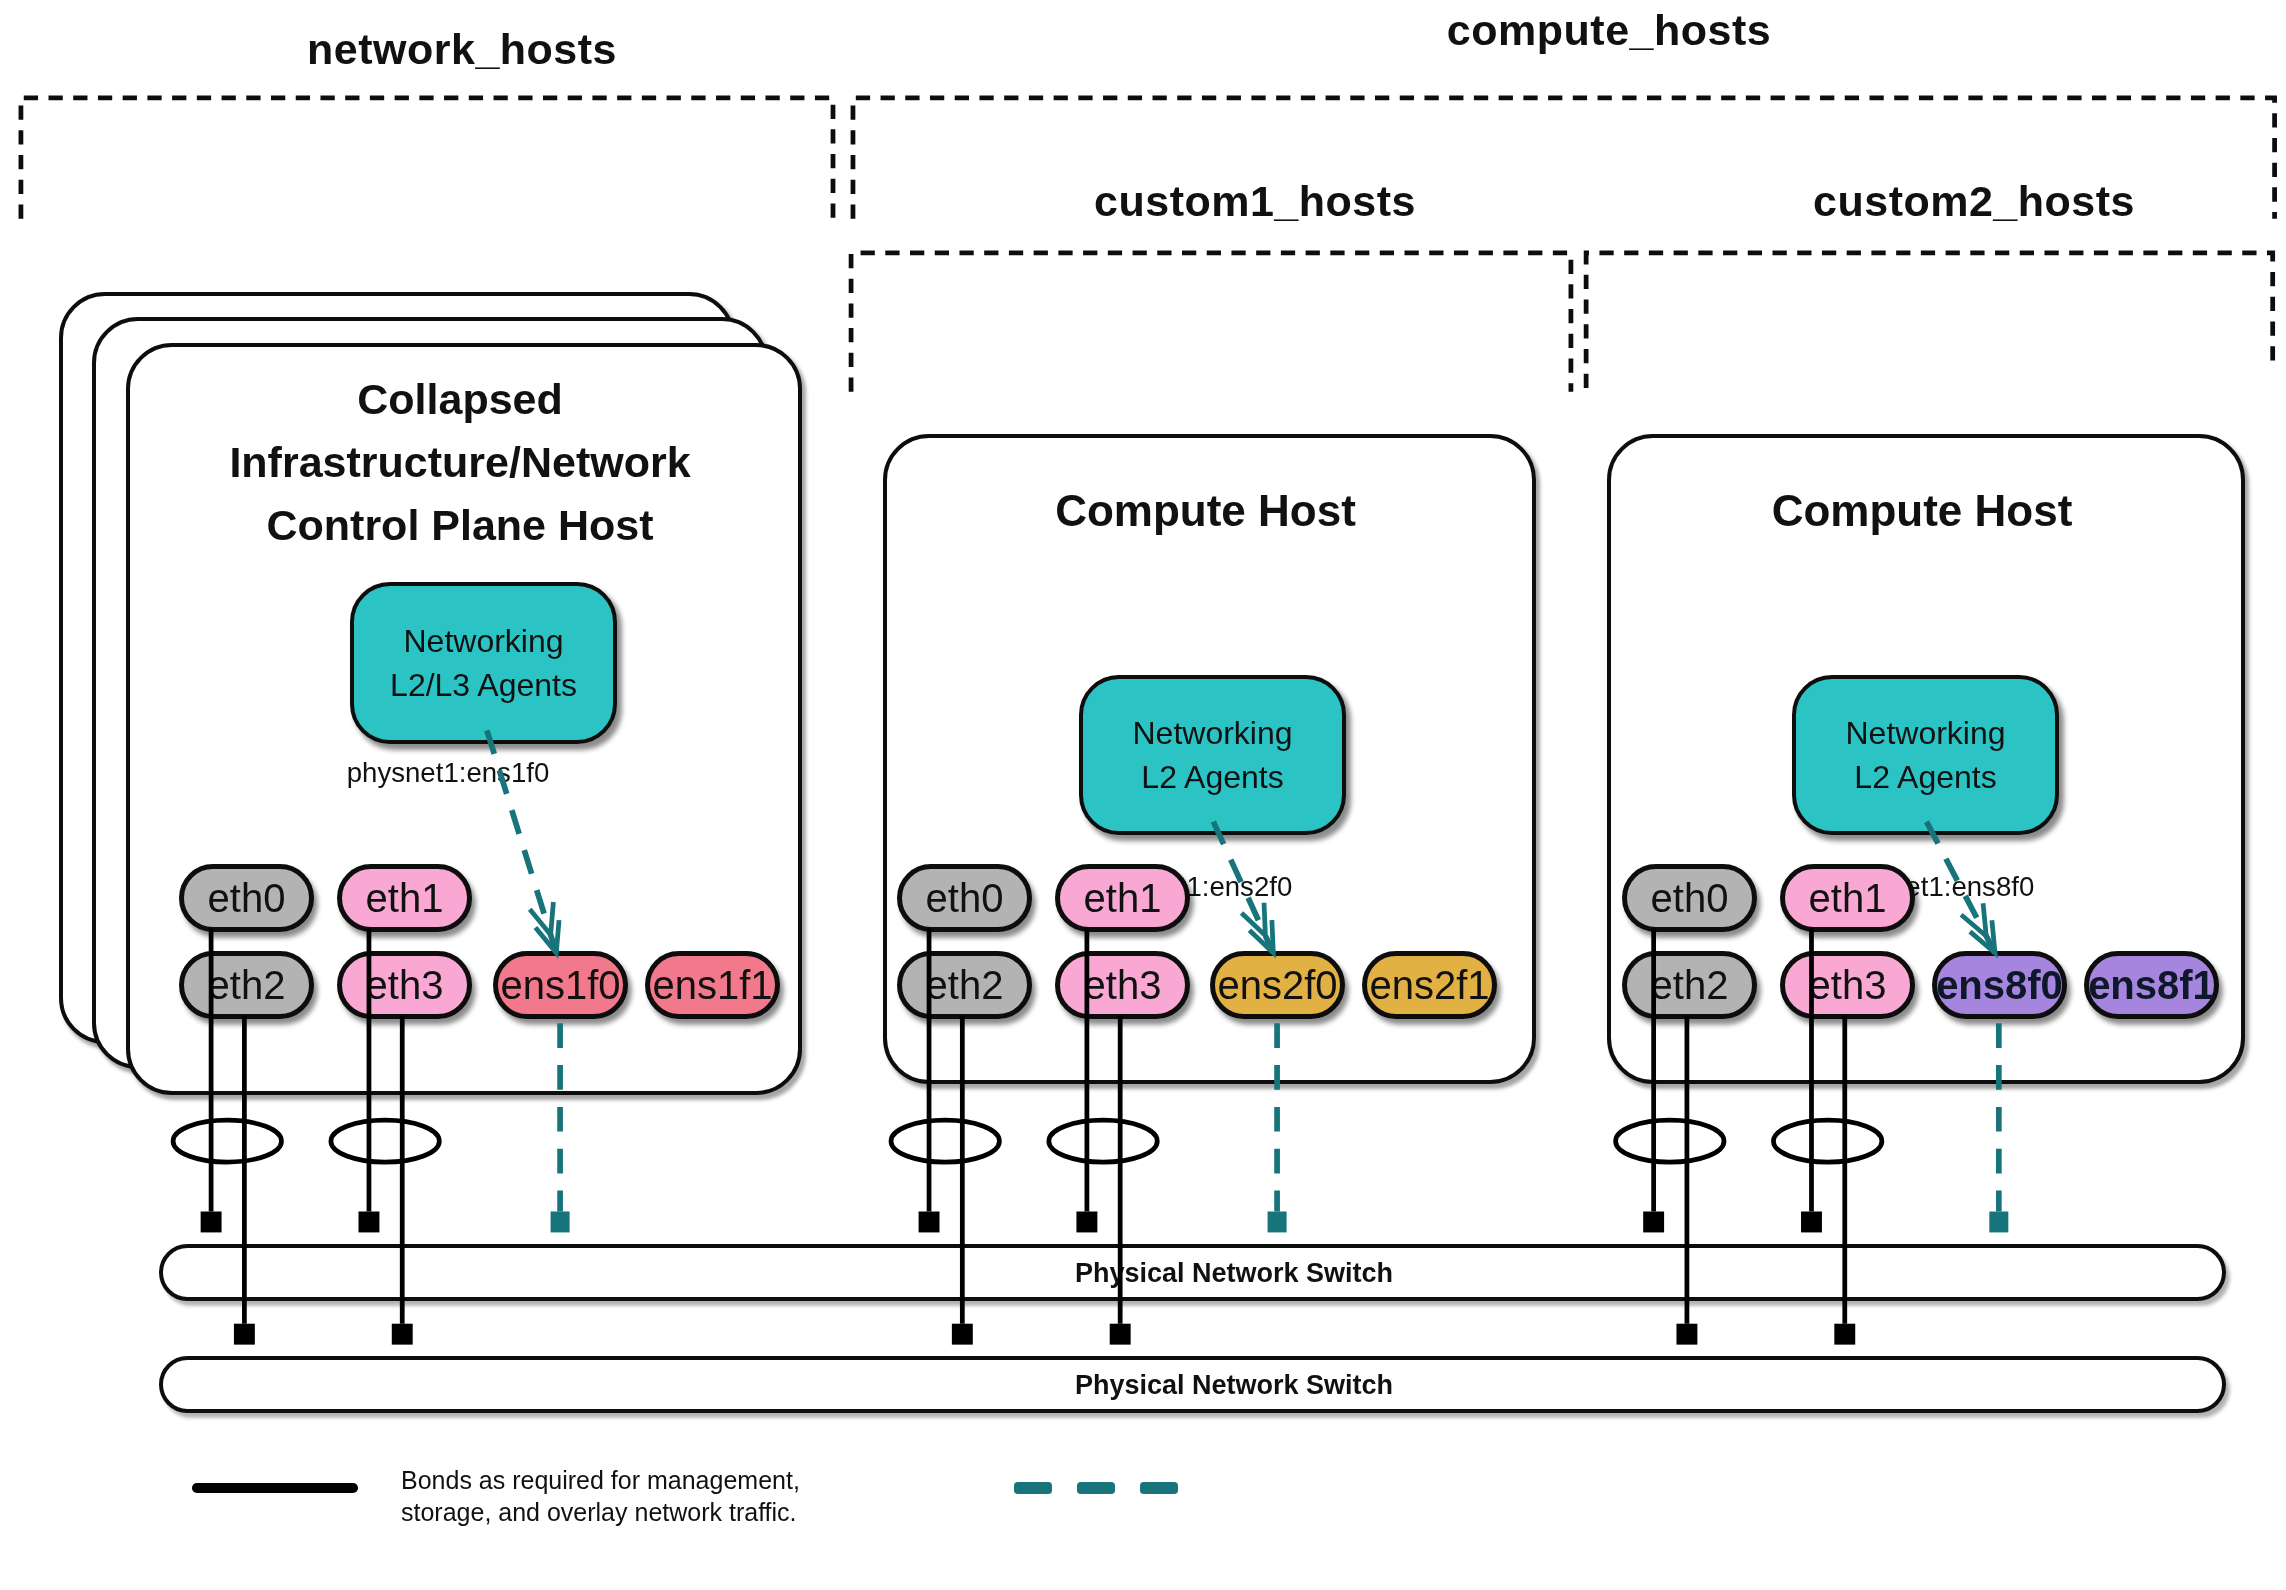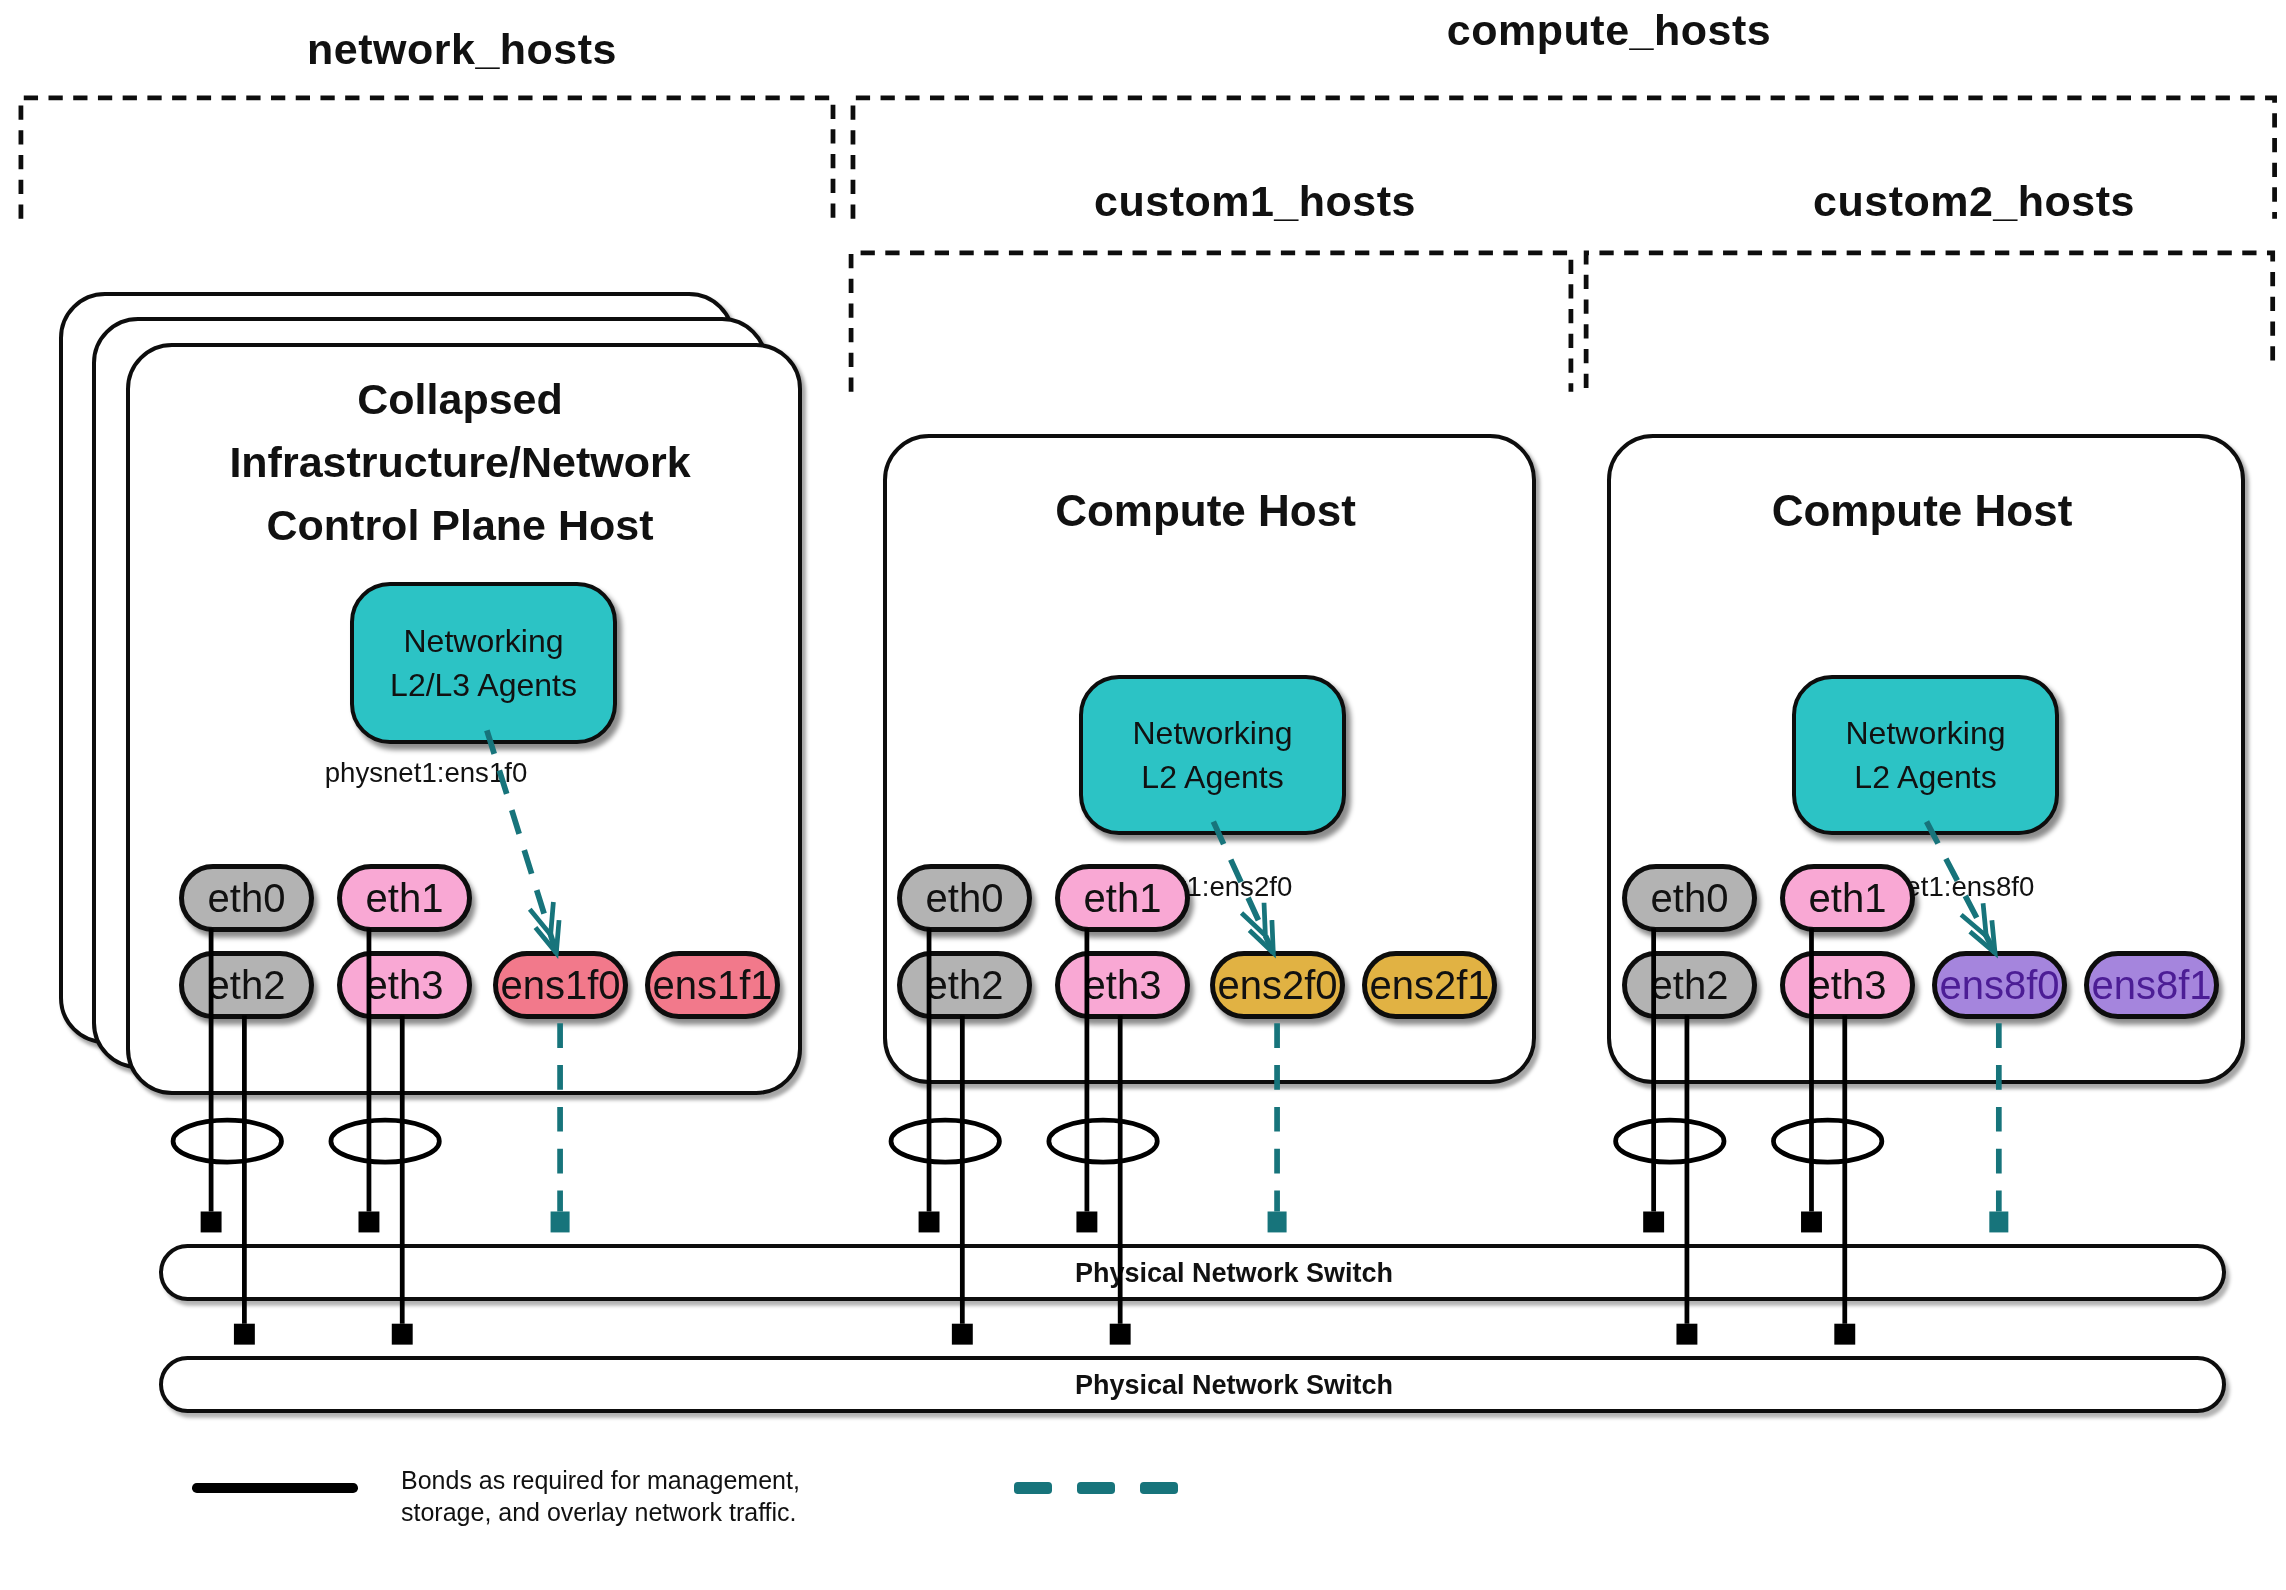--- a/index.html
+++ b/index.html
@@ -36,21 +36,21 @@
   .pill{
     position:absolute;width:135px;height:68px;border:5.7px solid #0d0d0d;border-radius:40px;
     display:flex;align-items:center;justify-content:center;
     font-size:40px;background:#e4e4e4;box-shadow:3.8px 5.7px 4.8px rgba(0,0,0,0.45);
     box-sizing:border-box;white-space:nowrap;
   }
   .pill-dark{background:#b3b3b3;}
   .pill-light{background:#f9a8d4;}
   .pill-pink{background:#f2798b;}
   .pill-gold{background:#e1b243;}
-  .pill-purple{background:#a585dd;color:#4c1d95;}
+  .pill-purple{background:#a585dd;color:#0f172a;font-weight:bold;}
   
   .switch-bar{
     position:absolute;left:159px;width:2067px;height:57px;background:#ffffff;
     border:4.8px solid #0d0d0d;border-radius:34px;box-sizing:border-box;
     box-shadow:3.8px 4.8px 3.8px rgba(0,0,0,0.3);
   }
   .switch-label{
     position:absolute;transform:translate(-50%,-50%);font-size:27px;font-weight:700;white-space:nowrap;
   }
   
@@ -79,21 +79,21 @@
   <div class="host-box" style="left:126px;top:332px;width:668px;height:744px;"></div>
   <div class="host-title" style="left:126px;top:357px;width:668px;">
     <span style="display:block">Collapsed</span>
     <span style="display:block">Infrastructure/Network</span>
     <span style="display:block">Control Plane Host</span>
   </div>
   <div class="agent-box" style="left:350px;top:571px;width:259px;height:154px;">
     <span>Networking</span>
     <span>L2/L3 Agents</span>
   </div>
-  <div class="physnet-label" style="left:426px;top:746px;">physnet1:ens1f0</div>
+  <div class="physnet-label" style="left:448px;top:746px;">physnet1:ens1f0</div>
 
   <div class="host-box" style="left:883px;top:423px;width:645px;height:642px;"></div>
   <div class="host-title single" style="left:883px;top:468px;width:645px;">Compute Host</div>
   <div class="agent-box" style="left:1079px;top:664px;width:259px;height:152px;">
     <span>Networking</span>
     <span>L2 Agents</span>
   </div>
   <div class="physnet-label" style="left:1191px;top:860px;">physnet1:ens2f0</div>
 
   <div class="host-box" style="left:1607px;top:423px;width:630px;height:642px;"></div>

